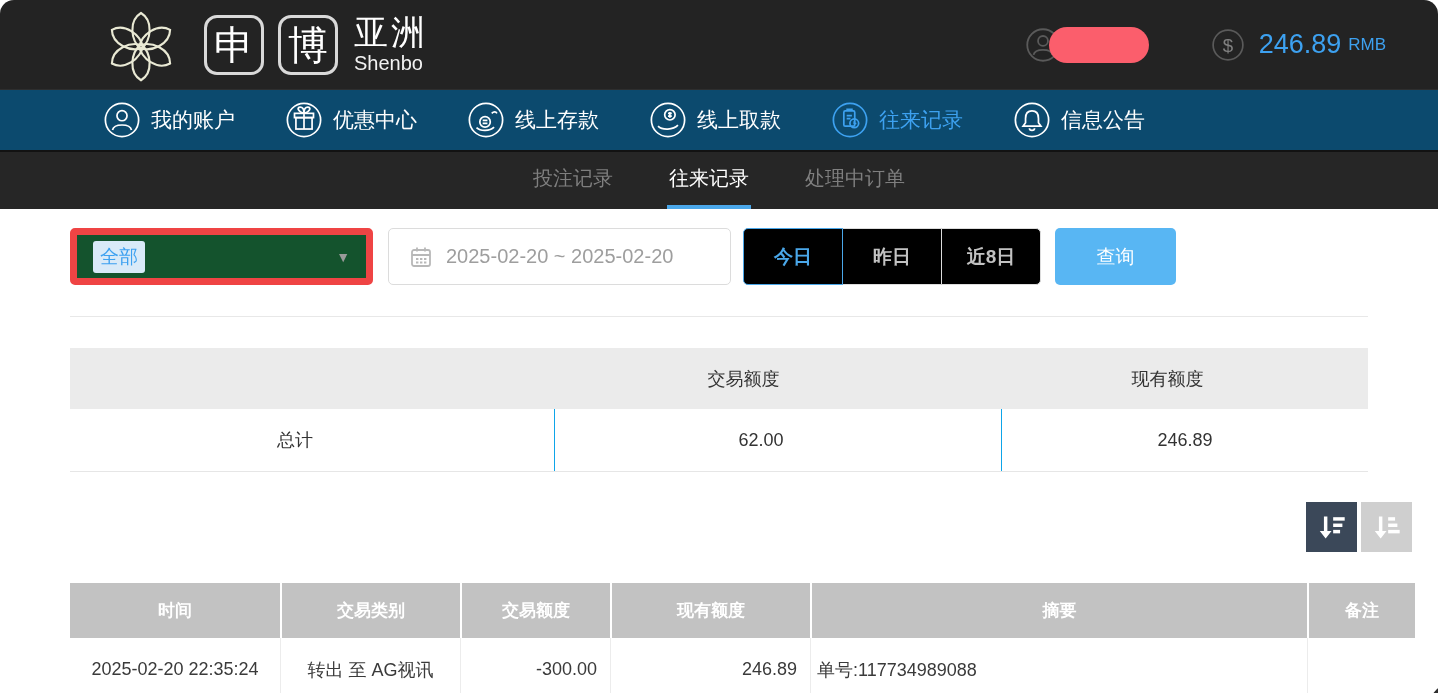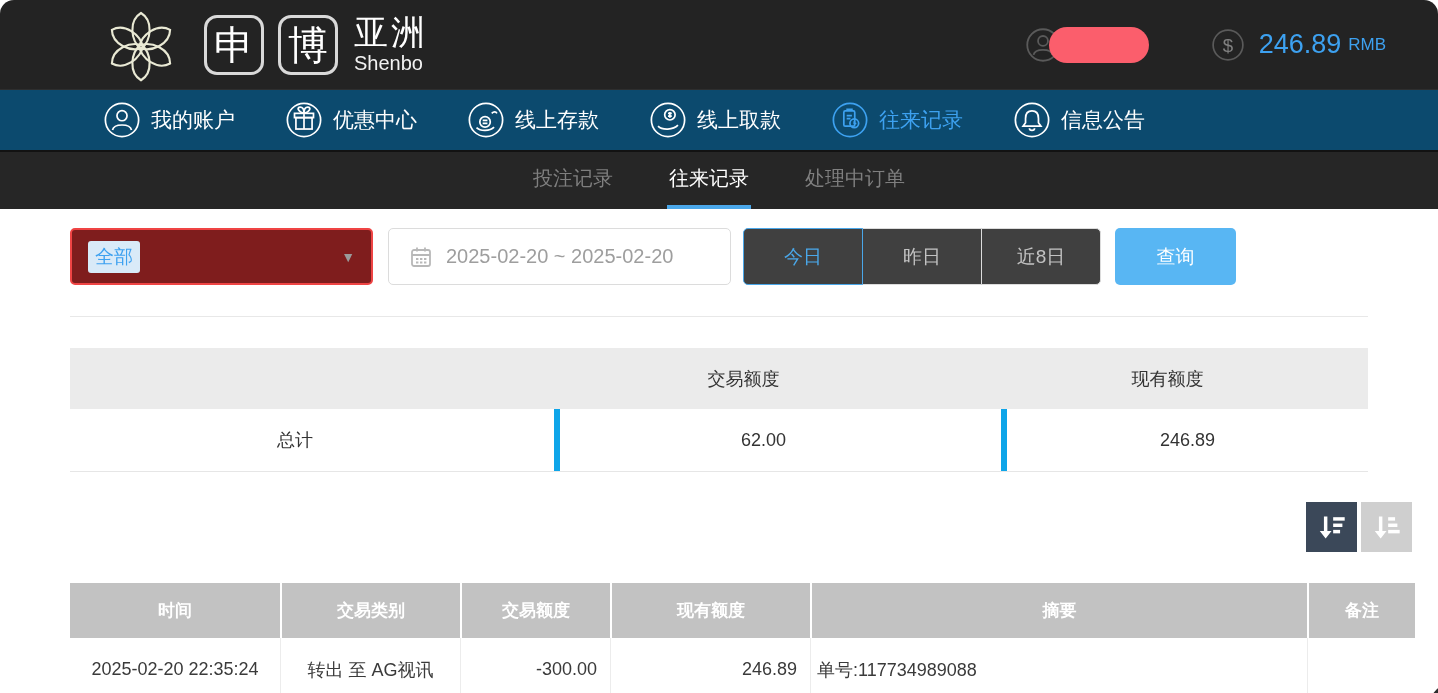--- a/index.html
+++ b/index.html
@@ -33,47 +33,47 @@
   .nav-icon { width:38px; height:38px; flex:0 0 auto; }
 
   
   .sub-nav { height:57px; background:#262626; display:flex; justify-content:center; gap:52px; }
   .subtab { height:100%; display:flex; align-items:center; font-size:20px; color:#7f7f7f;
     border-bottom:4px solid transparent; padding:0 2px; cursor:pointer; }
   .subtab.active { color:#fff; border-bottom-color:#4aa7e9; }
 
   
   .filter-bar { display:flex; align-items:center; padding:19px 0 0 70px; }
-  .select-box { width:303px; height:57px; border:2px solid #ef4444; border-radius:5px;
-    display:flex; align-items:center; justify-content:space-between; padding:0 16px; cursor:pointer; background:#7f1d1d; }
+  .select-box { width:303px; height:57px; border:7px solid #ef4444; border-radius:5px;
+    display:flex; align-items:center; justify-content:space-between; padding:0 16px; cursor:pointer; background:#14532d; }
   .select-chip { background:#d9eaf8; color:#3da1f0; font-size:19px; padding:3px 7px; border-radius:3px; }
   .select-caret { color:#9a9a9a; font-size:14px; }
   .date-box { width:343px; height:57px; border:1px solid #dcdcdc; border-radius:5px; margin-left:15px;
     display:flex; align-items:center; gap:13px; padding:0 20px; cursor:pointer; background:#fff; }
   .date-text { color:#9e9e9e; font-size:20px; white-space:nowrap; }
   .cal-icon { width:24px; height:24px; }
   .quick-group { display:flex; margin-left:12px; }
-  .quick-btn { width:120px; height:57px; background:#404040; border:1px solid #dcdcdc; color:#c2c2c2;
-    font-size:19px; display:flex; align-items:center; justify-content:center; cursor:pointer; margin-left:-1px; }
+  .quick-btn { width:100px; height:57px; background:#000000; border:1px solid #dcdcdc; color:#c2c2c2;
+    font-size:19px; display:flex; align-items:center; justify-content:center; cursor:pointer; margin-left:-1px;font-weight:bold; }
   .quick-btn:first-child { border-radius:5px 0 0 5px; margin-left:0; }
   .quick-btn:last-child { border-radius:0 5px 5px 0; }
   .quick-btn.active { border-color:#4aa7e9; color:#4aa7e9; position:relative; z-index:1; }
   .search-btn { width:121px; height:57px; margin-left:14px; background:#58b6f3; border:none;
     border-radius:5px; color:#fff; font-size:19px; cursor:pointer; }
 
   .divider { border-top:1px solid #e8e8e8; margin:31px 70px 0 70px; }
 
   
   .summary-table { margin:31px 0 0 70px; width:1298px; font-size:18px; color:#333; }
   .sum-header { display:grid; grid-template-columns:450px 447px 401px; height:61px;
     background:#ebebeb; align-items:center; text-align:center; }
   .sum-row { display:grid; grid-template-columns:450px 447px 401px; height:63px;
     align-items:center; text-align:center; border-bottom:1px solid #e6e6e6; background:#fff; }
   .sum-row .cell { height:100%; display:flex; align-items:center; justify-content:center; }
-  .sum-row .cell + .cell { border-left:6px solid #0ea5e9;margin-left:34px; }
+  .sum-row .cell + .cell { border-left:1px solid #0ea5e9;margin-left:34px; }
 
   
   .sort-row { display:flex; justify-content:flex-end; margin:30px 26px 0 0; }
   .sort-btn { width:51px; height:50px; border:none; display:grid; place-items:center; cursor:pointer; }
   .sort-btn.desc { background:#3b4859; }
   .sort-btn.asc { background:#cfcfcf; margin-left:4px; }
 
   
   .records-table { margin:31px 0 0 70px; width:1345px; }
   .rec-header { display:grid; grid-template-columns:210px 180px 150px 200px 497px 108px;

